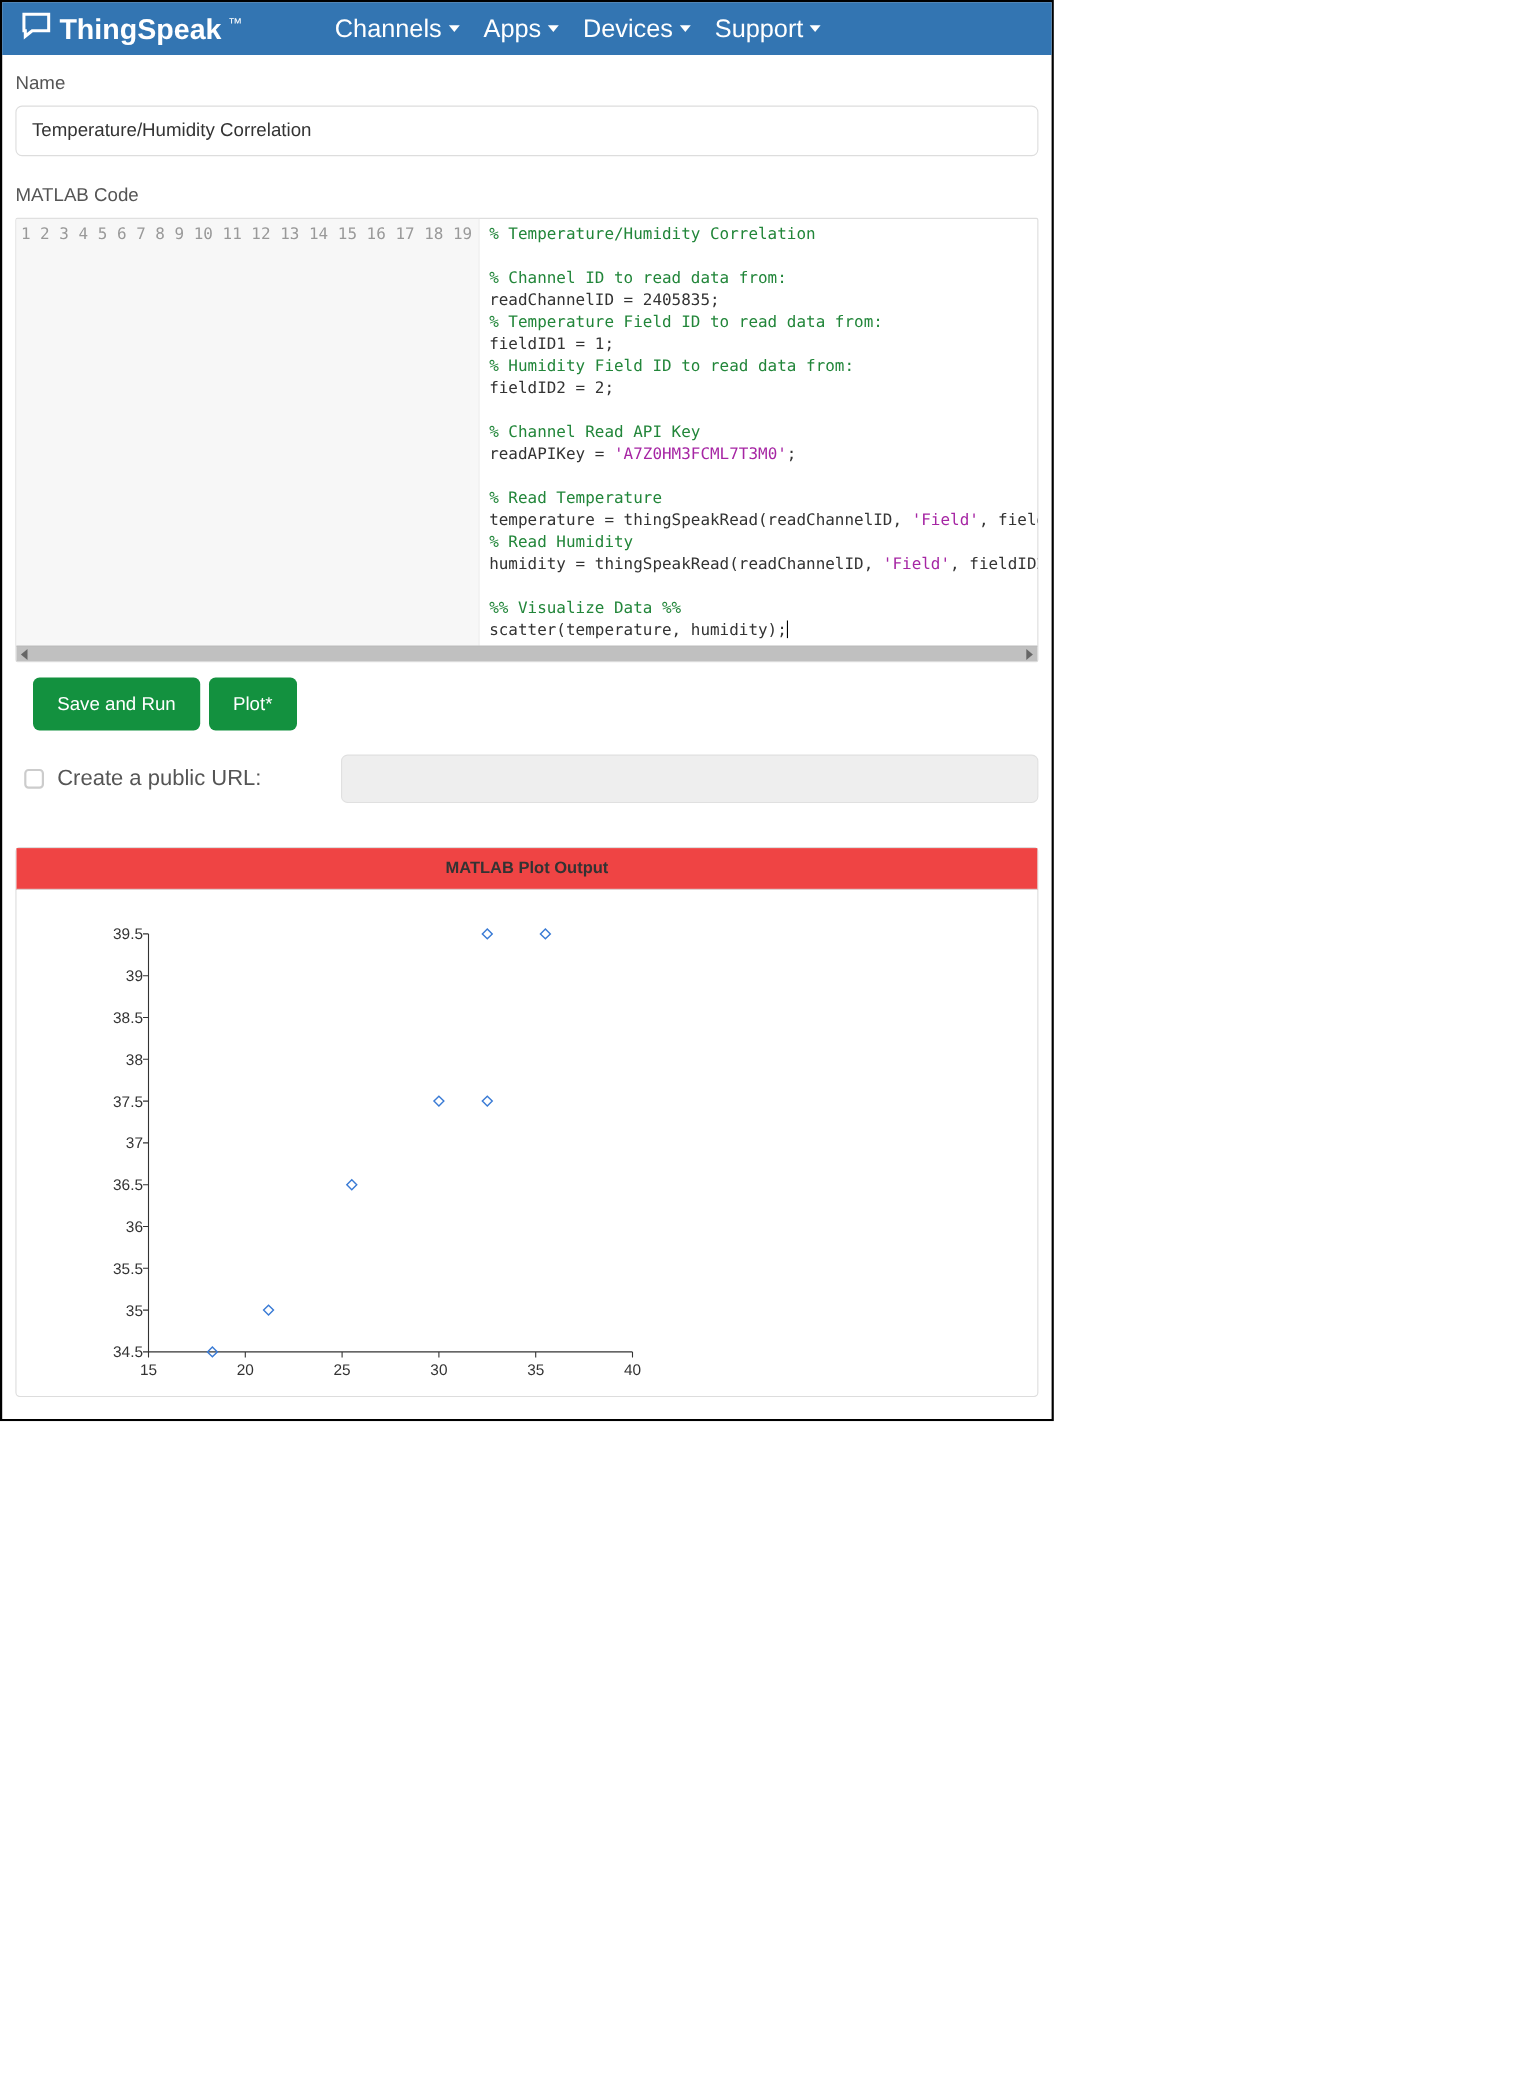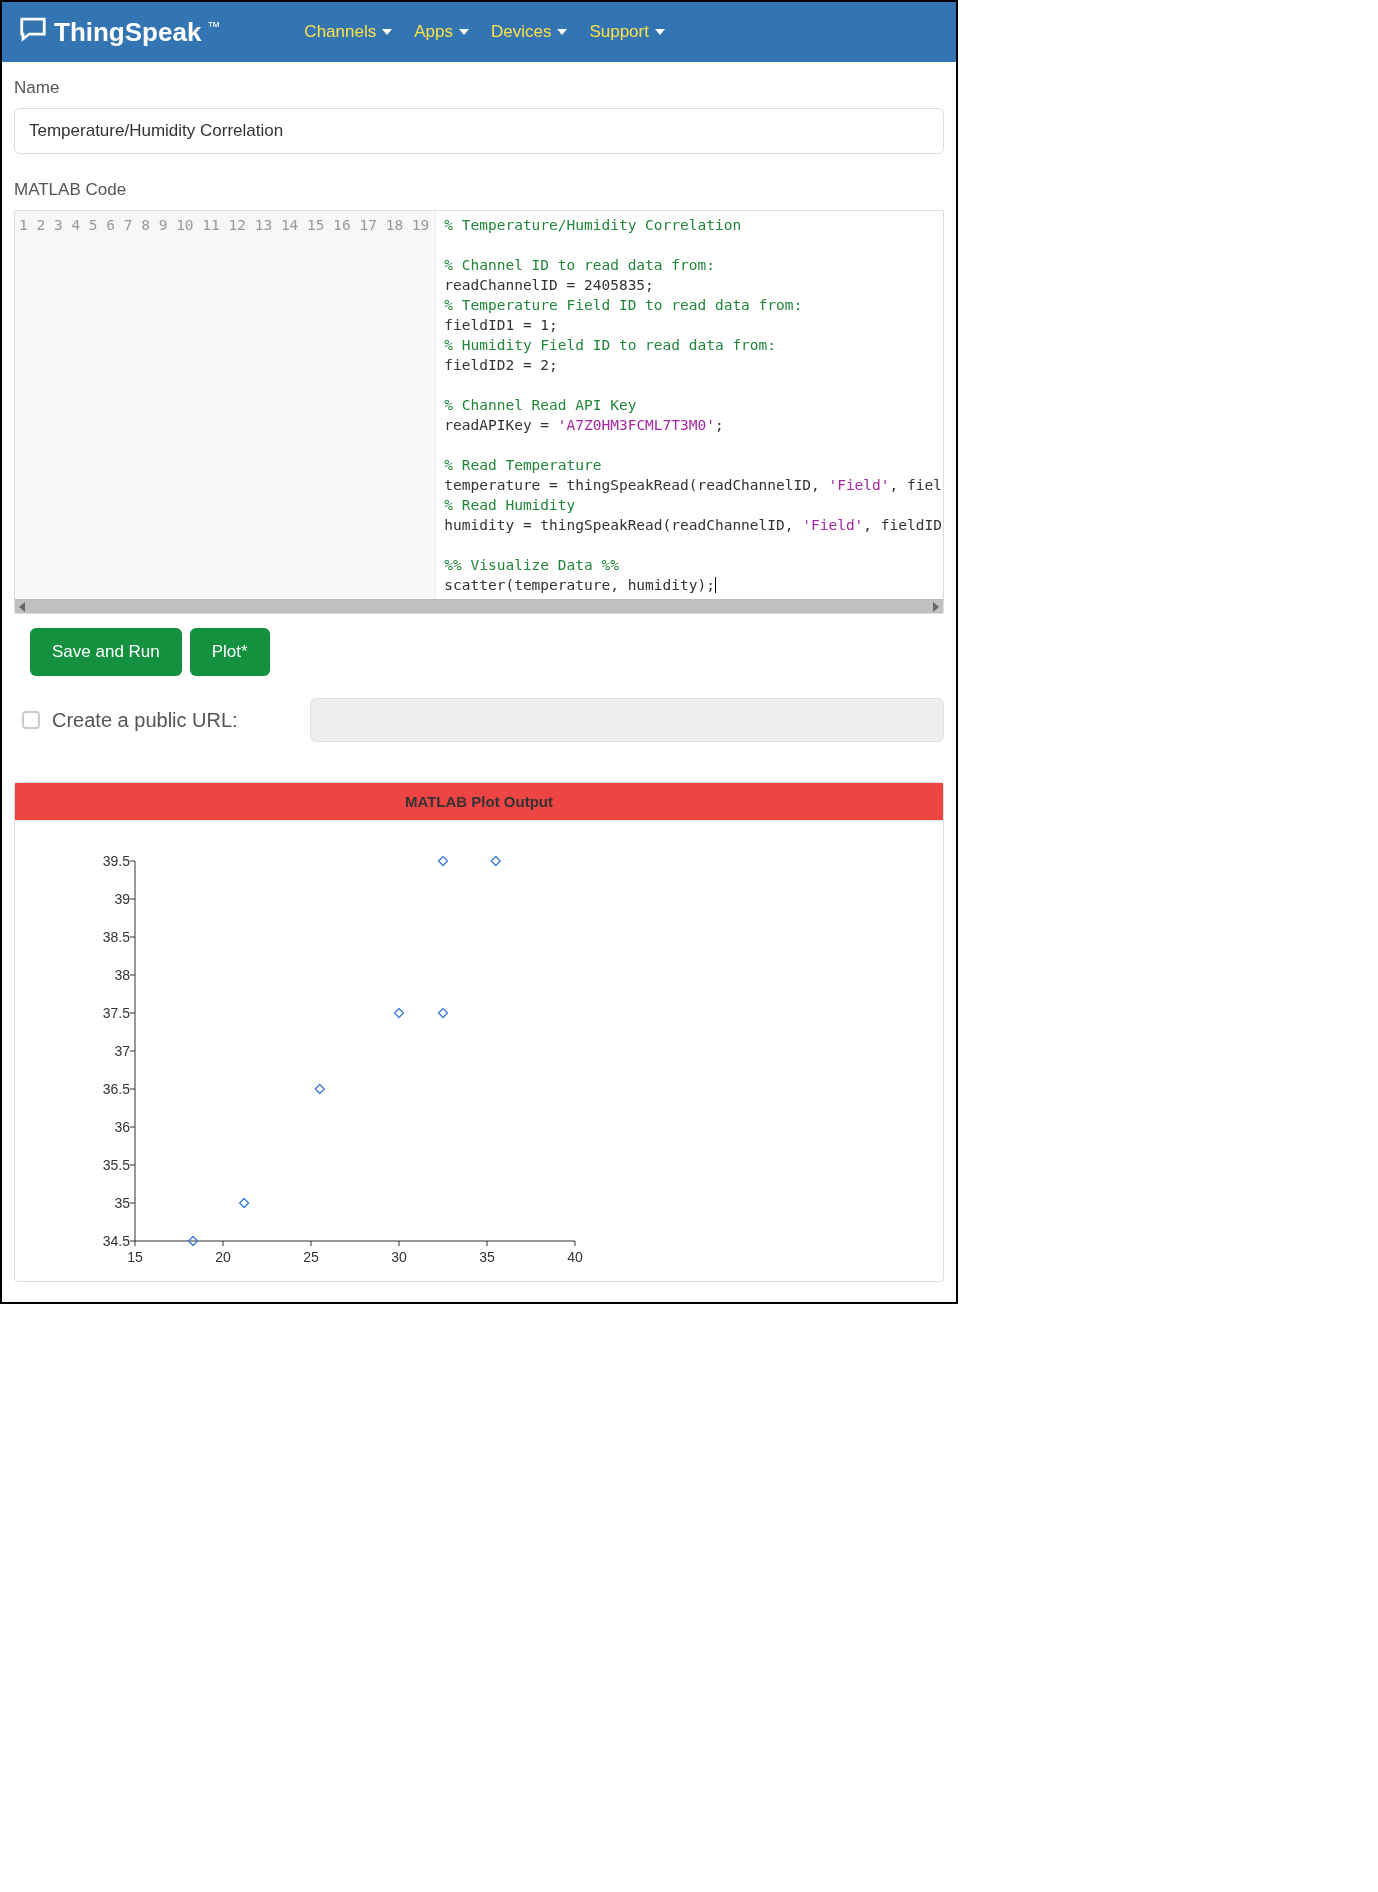--- a/index.html
+++ b/index.html
@@ -10,40 +10,40 @@
     font-size: 14px;
   }
   .outer {
     border: 2px solid #000;
     width: 958px;
     margin: 0;
   }
   
   .navbar {
     background: #3375b2;
-    height: 60px;
+    height: 48px;
     display: flex;
     align-items: center;
     padding: 16px 16px;
     gap: 24px;
   }
   .logo {
     display: flex;
     align-items: center;
     gap: 6px;
     color: #fff;
     font-size: 26px;
     font-weight: 700;
   }
   .logo svg { width: 30px; height: 30px; }
   .logo-tm { font-size: 13px; font-weight: 400; vertical-align: super; position: relative; top:-6px; }
   .nav-items { display: flex; gap: 22px; margin-left: 60px;}
   .nav-item {
-    color: #fde047;
-    font-size: 17px;
+    color: #ffffff;
+    font-size: 23px;
     display: flex;
     align-items: center;
     gap: 6px;
     cursor: pointer;
     text-align: center;
   }
   .caret-down {
     width: 0; height: 0;
     border-left: 5px solid transparent;
     border-right: 5px solid transparent;

